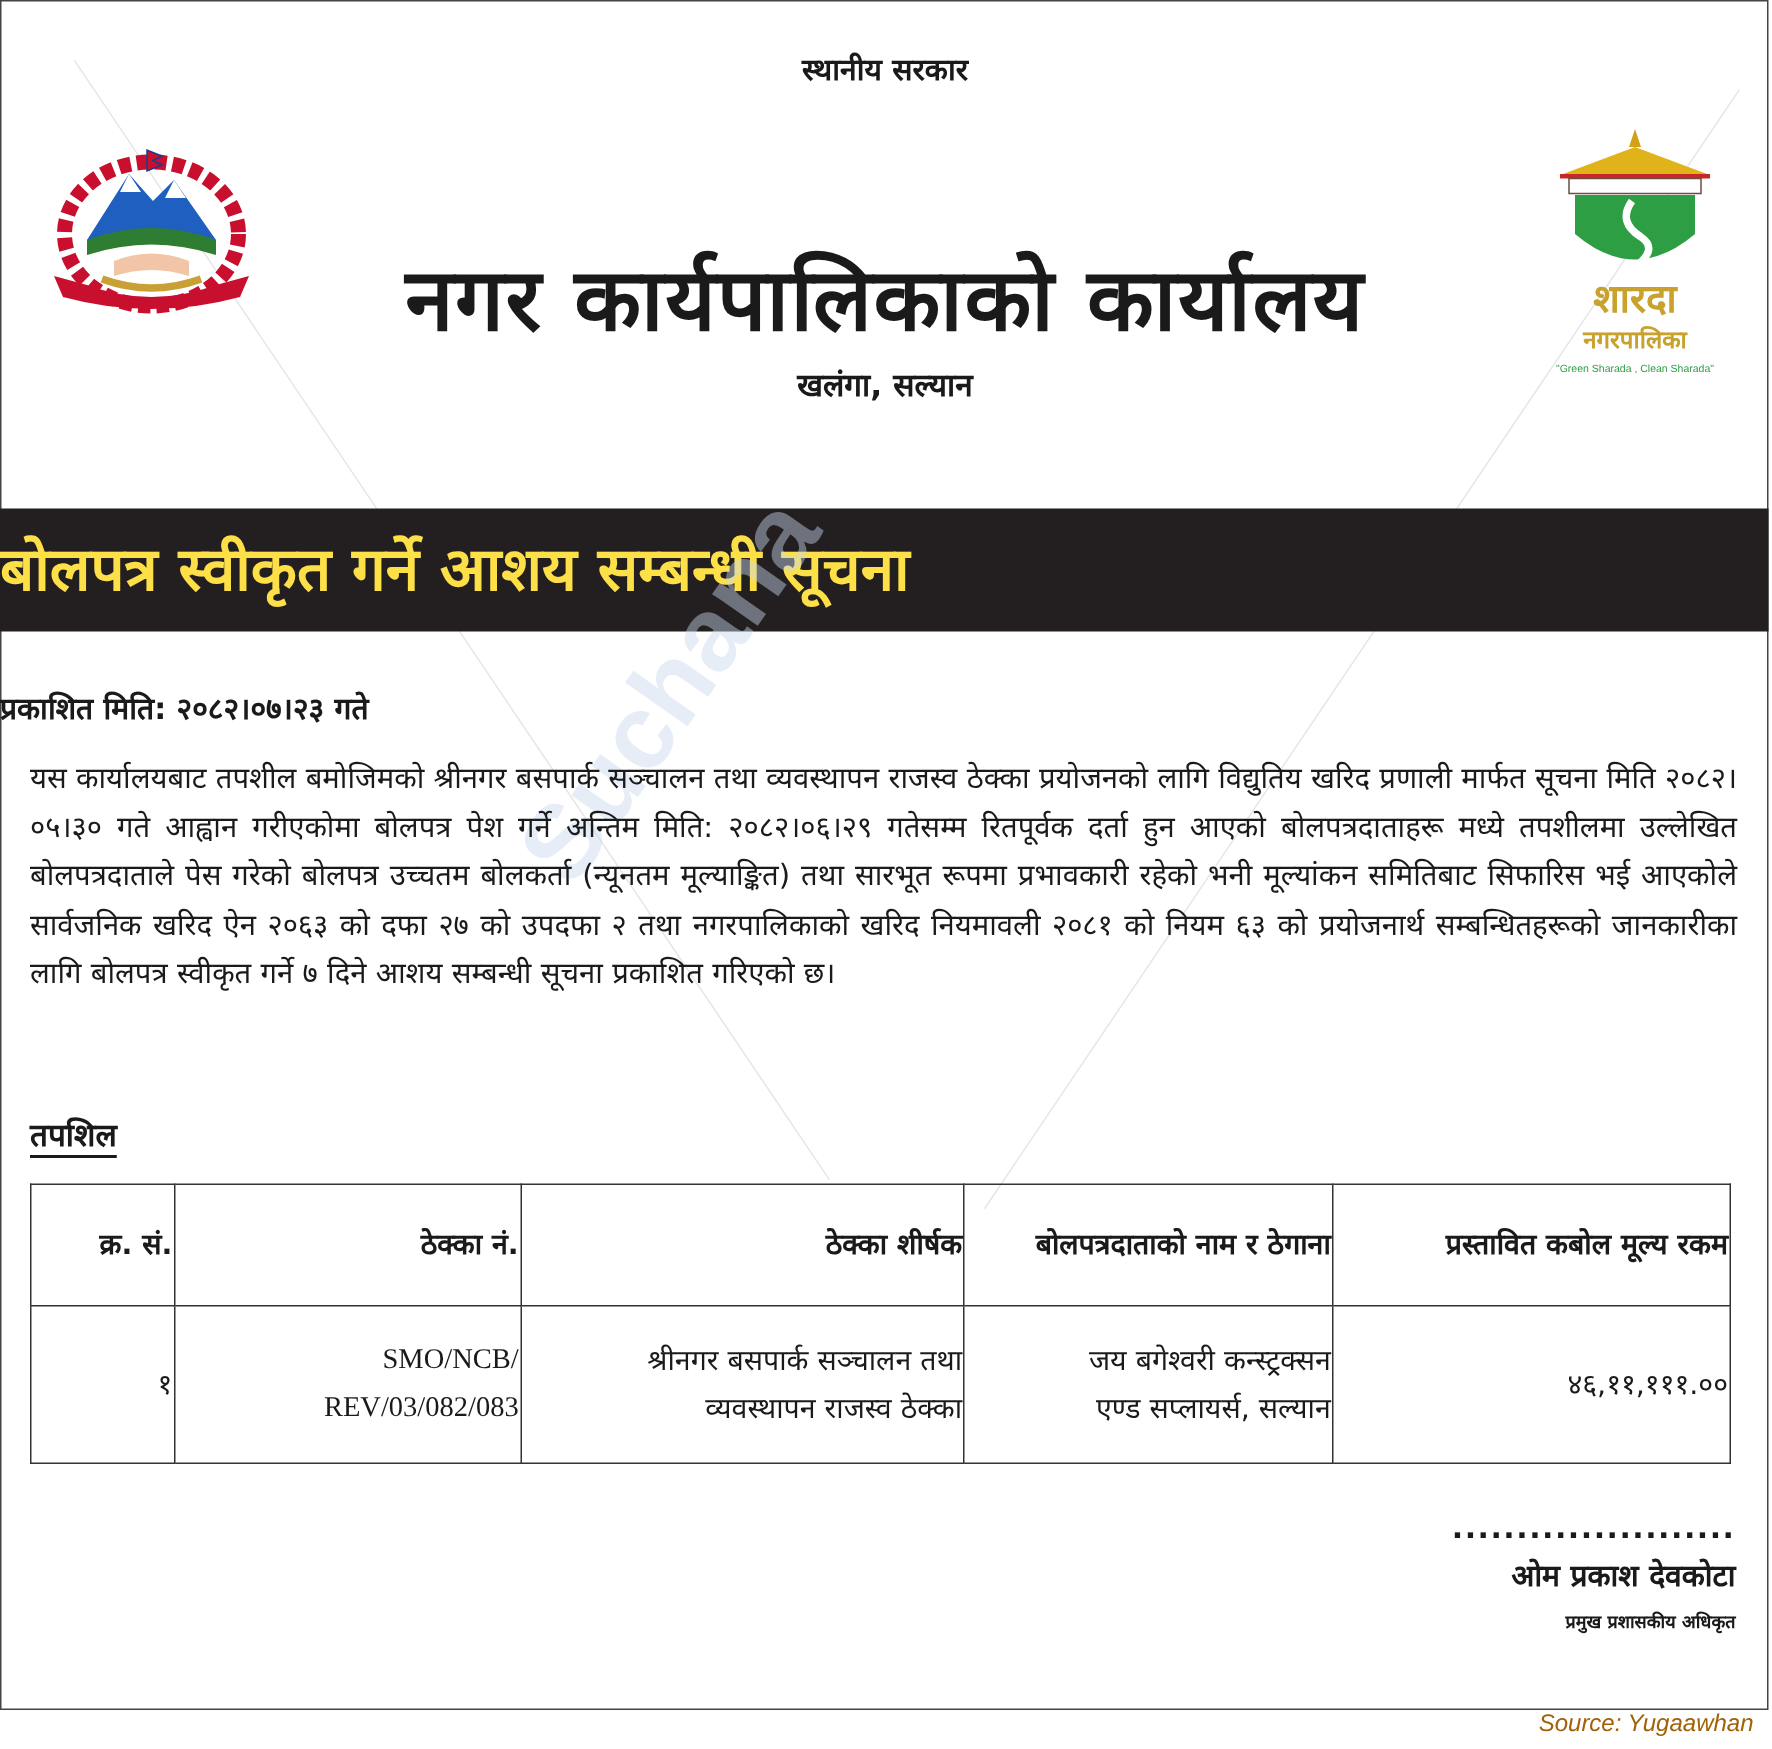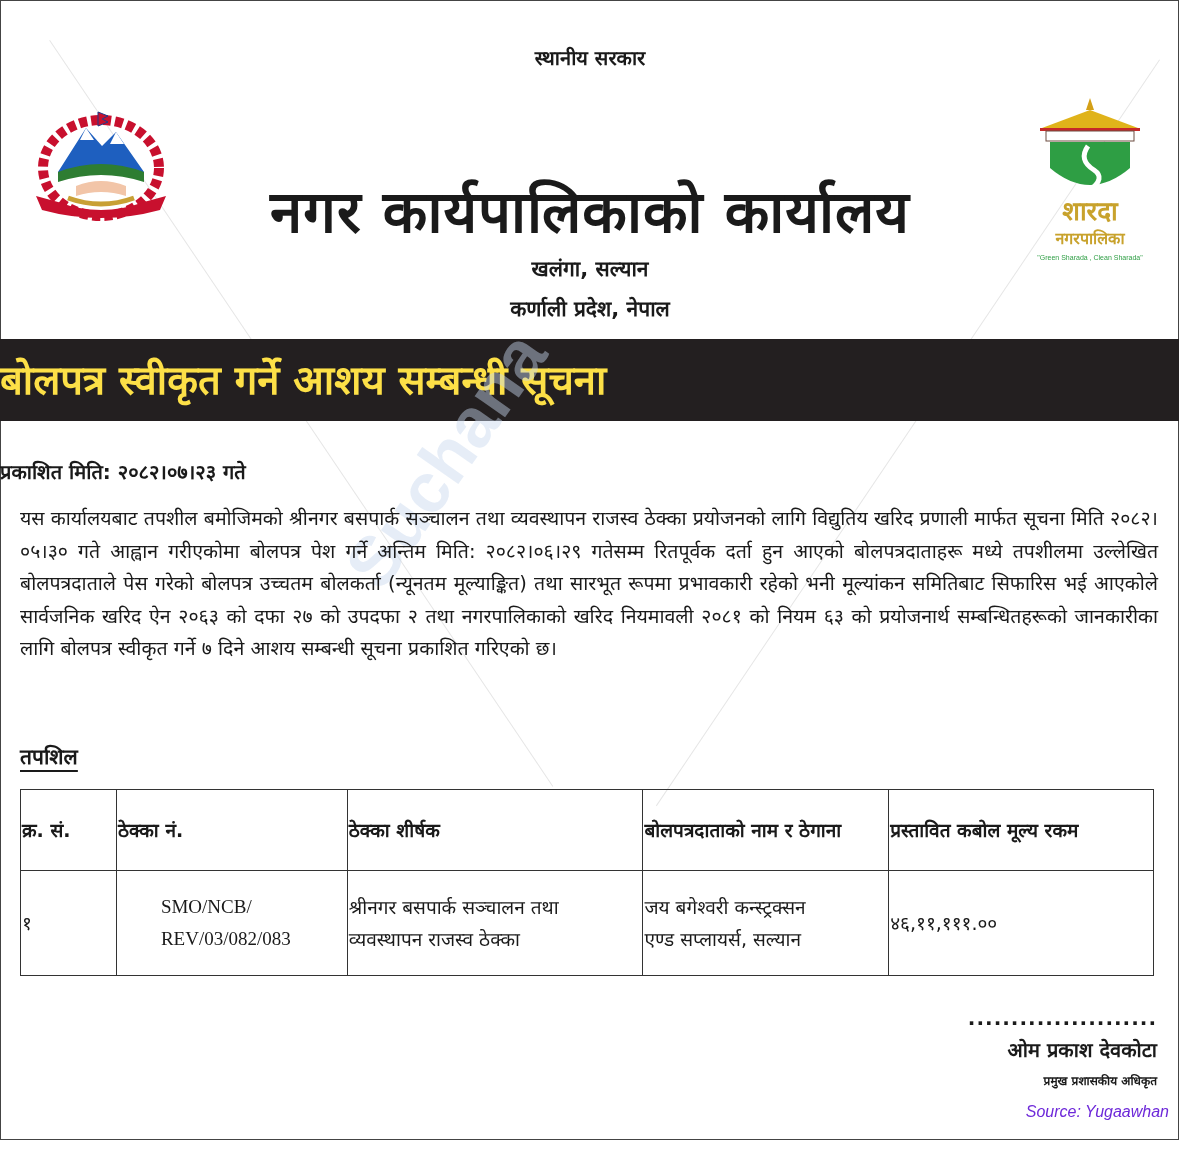--- a/index.html
+++ b/index.html
@@ -8,21 +8,21 @@
   .frame { position:absolute; left:0; top:0; width:1179px; height:1140px;
            border:1px solid #444; box-sizing:border-box; background:#fff; }
   .wm { position:absolute; pointer-events:none; }
   .wm-line1 { left:50px; top:40px; width:900px; height:1px; background:#e6e6e6;
               transform:rotate(56deg); transform-origin:0 0; }
   .wm-line2 { left:1160px; top:60px; width:900px; height:1px; background:#e6e6e6;
               transform:rotate(124deg); transform-origin:0 0; }
   .wm-text { left:300px; top:420px; font-size:70px; font-weight:bold; color:#c8d8ee;
              opacity:.45; transform:rotate(-55deg); font-family:"Liberation Sans", sans-serif; }
 
-  .header { position:absolute; left:0; top:12px; width:1080px; height:330px; }
+  .header { position:absolute; left:0; top:0; width:1080px; height:330px; }
   .emblem { position:absolute; left:28px; top:94px; width:146px; height:118px; }
   .logo { position:absolute; left:1028px; top:86px; width:124px; height:168px; }
   .hdr-center { position:absolute; left:220px; width:740px; text-align:center; }
   .h-sub { top:32px; font-size:20px; font-weight:bold; }
   .h-title1 { top:78px; font-size:50px; font-weight:bold; letter-spacing:1px; }
   .h-title2 { top:158px; font-size:58px; font-weight:bold; letter-spacing:1px; }
   .h-addr1 { top:242px; font-size:21px; font-weight:bold; }
   .h-addr2 { top:282px; font-size:21px; font-weight:bold; }
 
   .banner { position:absolute; left:0; top:339px; width:1179px; height:82px;
@@ -34,33 +34,33 @@
 
   .body-text { position:absolute; left:20px; top:503px; width:1138px;
                font-size:19.5px; line-height:32.6px; text-align:justify;
                text-align-last:left; font-family:"DejaVu Sans", sans-serif; }
 
   .tapsil { position:absolute; left:20px; top:742px; font-size:21px; font-weight:bold;
             text-decoration:underline; text-underline-offset:6px; }
 
   table.schedule { position:absolute; left:20px; top:789px; width:1134px;
                    border-collapse:collapse; }
-  table.schedule th, table.schedule td { border:1.5px solid #333; text-align:left;
+  table.schedule th, table.schedule td { border:1.5px solid #333; text-align:right;
                    vertical-align:middle; }
   table.schedule th { height:78px; font-size:19px; font-weight:bold; line-height:30px; }
   table.schedule td { height:102px; font-size:19px; line-height:32px; }
   td.mono { font-family:"Liberation Serif", serif; font-size:22px;padding-left:44px; }
 
   .sign { position:absolute; right:24px; text-align:right; }
   .sign-dots { top:1006px; font-size:20px; letter-spacing:1px; font-weight:bold; }
   .sign-name { top:1036px; font-size:20px; font-weight:bold; }
   .sign-title { top:1072px; font-size:12px; font-weight:bold; }
 
-  .source { position:absolute; right:12px; top:1103px; font-size:16px; font-style:italic;
-            font-family:"Liberation Sans", sans-serif; color:#6d28d9; }
+  .source { position:absolute; right:12px; top:1141px; font-size:16px; font-style:italic;
+            font-family:"Liberation Sans", sans-serif; color:#a16207; }
 </style>
 </head>
 <body>
 
 <div class="frame"></div>
 
 <div class="wm wm-line1"></div>
 <div class="wm wm-line2"></div>
 
 <div class="header">
@@ -73,21 +73,20 @@
     <path d="M30 66 Q73 50 116 66 L116 76 Q73 62 30 76 Z" fill="#2e7d32"></path>
     <path d="M48 80 Q73 70 98 80 L98 90 Q73 82 48 90 Z" fill="#f2c5a8"></path>
     <path d="M40 92 Q73 104 106 92" stroke="#c8a035" stroke-width="5" fill="none"></path>
     <path d="M8 90 L30 96 Q73 112 116 96 L138 90 L132 104 Q73 120 14 104 Z" fill="#c8102e"></path>
     <polygon points="70,6 70,20 80,16 74,13 80,10" fill="#c8102e" stroke="#1e3a8a" stroke-width="1"></polygon>
   </svg>
 
   <div class="hdr-center h-sub">स्थानीय सरकार</div>
   <div class="hdr-center h-title2">नगर कार्यपालिकाको कार्यालय</div>
   <div class="hdr-center h-addr1">खलंगा, सल्यान</div>
-  <div class="hdr-center h-addr2">कर्णाली प्रदेश, नेपाल</div>
 
   <svg class="logo" viewBox="0 0 124 168">
     <polygon points="62,0 66,12 58,12" fill="#d4a017"></polygon>
     <polygon points="14,30 62,12 110,30" fill="#e0b31a"></polygon>
     <rect x="12" y="30" width="100" height="3" fill="#c62828"></rect>
     <rect x="18" y="33" width="88" height="10" fill="#ffffff" stroke="#6d4c41" stroke-width="1"></rect>
     <path d="M22 44 L102 44 L102 70 Q62 104 22 70 Z" fill="#2e9e44"></path>
     <path d="M60 48 Q50 62 66 72 Q78 80 62 92" stroke="#ffffff" stroke-width="5" fill="none"></path>
     <text x="62" y="122" text-anchor="middle" font-size="26" font-weight="bold" fill="#c8a22c" font-family="DejaVu Sans, sans-serif">शारदा</text>
     <text x="62" y="146" text-anchor="middle" font-size="16" font-weight="bold" fill="#c8a22c" font-family="DejaVu Sans, sans-serif">नगरपालिका</text>

